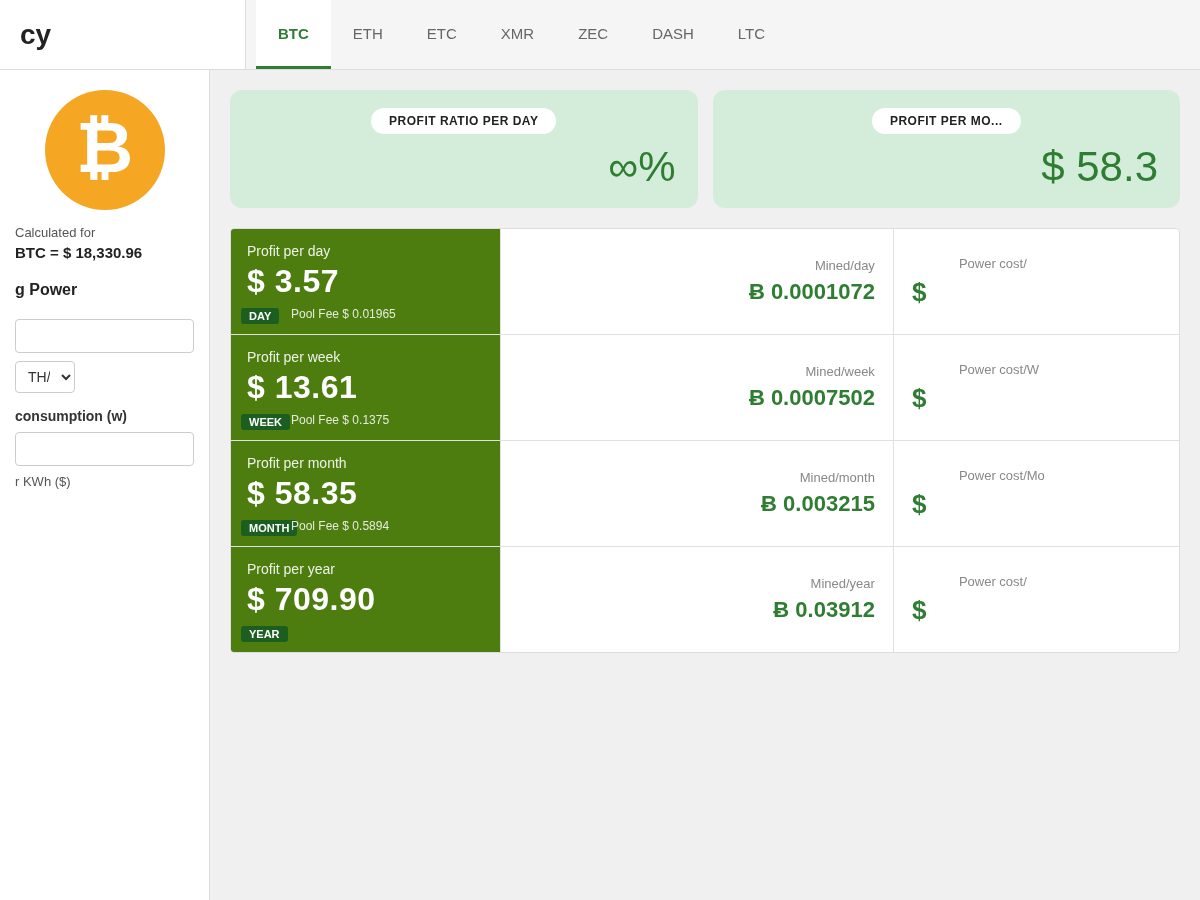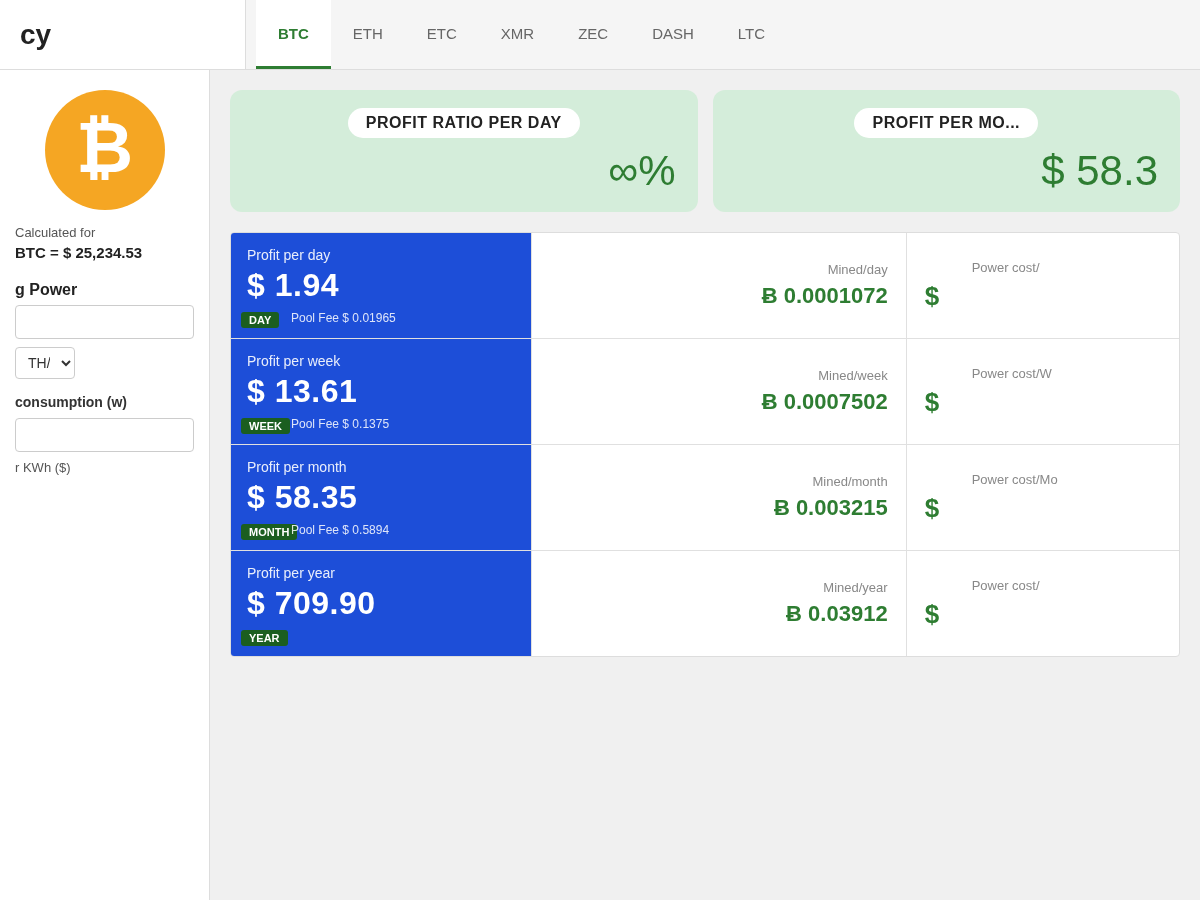--- a/index.html
+++ b/index.html
@@ -87,21 +87,21 @@
     .btc-price {
       font-size: 15px;
       font-weight: 700;
       color: #222;
       margin-bottom: 20px;
     }
     .sidebar-section-title {
       font-size: 16px;
       font-weight: 700;
       color: #222;
-      margin-bottom: 6px;
+      margin-bottom: 20px;
       margin-top: 10px;
     }
     .sidebar-input {
       width: 100%;
       padding: 8px 10px;
       border: 1px solid #ccc;
       border-radius: 4px;
       font-size: 14px;
       margin-bottom: 8px;
       color: #333;
@@ -154,21 +154,21 @@
       gap: 10px;
     }
     .summary-card-label-wrap {
       display: flex;
       justify-content: center;
     }
     .summary-card-label {
       background: white;
       border-radius: 20px;
       padding: 6px 18px;
-      font-size: 16px;
+      font-size: 12px;
       font-weight: 700;
       letter-spacing: 0.5px;
       color: #222;
       text-transform: uppercase;
     }
     .summary-card-value {
       font-size: 42px;
       font-weight: 300;
       color: #2e7d32;
       text-align: right;
@@ -185,22 +185,22 @@
     .data-row {
       display: flex;
       align-items: stretch;
       border-bottom: 1px solid #e0e0e0;
       min-height: 100px;
     }
     .data-row:last-child { border-bottom: none; }
 
     
     .period-cell {
-      width: 300px;
-      background: #1d4ed8;
+      width: 269px;
+      background: #4d7c0f;
       color: white;
       display: flex;
       flex-direction: column;
       justify-content: center;
       padding: 14px 16px;
       position: relative;
       flex-shrink: 0;
     }
     .period-label-tag {
       position: absolute;
@@ -300,21 +300,21 @@
   </div>
 </div>
 
 <div class="main-layout">
 
   <div class="sidebar">
     <div class="coin-logo">
       <span>₿</span>
     </div>
     <div class="calc-for">Calculated for</div>
-    <div class="btc-price">BTC = $ 25,234.53</div>
+    <div class="btc-price">BTC = $ 18,330.96</div>
 
     <div class="sidebar-section-title">
       <span>g Power</span>
     </div>
     <input class="sidebar-input" type="text" value="" style="">
     <select class="sidebar-select">
       <option>TH/s</option>
       <option>GH/s</option>
       <option>MH/s</option>
     </select>
@@ -344,21 +344,21 @@
         </div>
         <div class="summary-card-value">$ 58.3</div>
       </div>
     </div>
 
     <div class="data-table">
 
       <div class="data-row">
         <div class="period-cell">
           <div class="profit-title">Profit per day</div>
-          <div class="profit-value">$ 1.94</div>
+          <div class="profit-value">$ 3.57</div>
           <span class="period-label-tag">Day</span>
           <span class="pool-fee">Pool Fee $ 0.01965</span>
         </div>
         <div class="data-cell">
           <div class="data-cell-label">Mined/day</div>
           <div class="data-cell-value btc">Ƀ 0.0001072</div>
         </div>
         <div class="power-cell">
           <div class="power-cell-label">Power cost/</div>
           <div class="power-cell-value">$</div>

